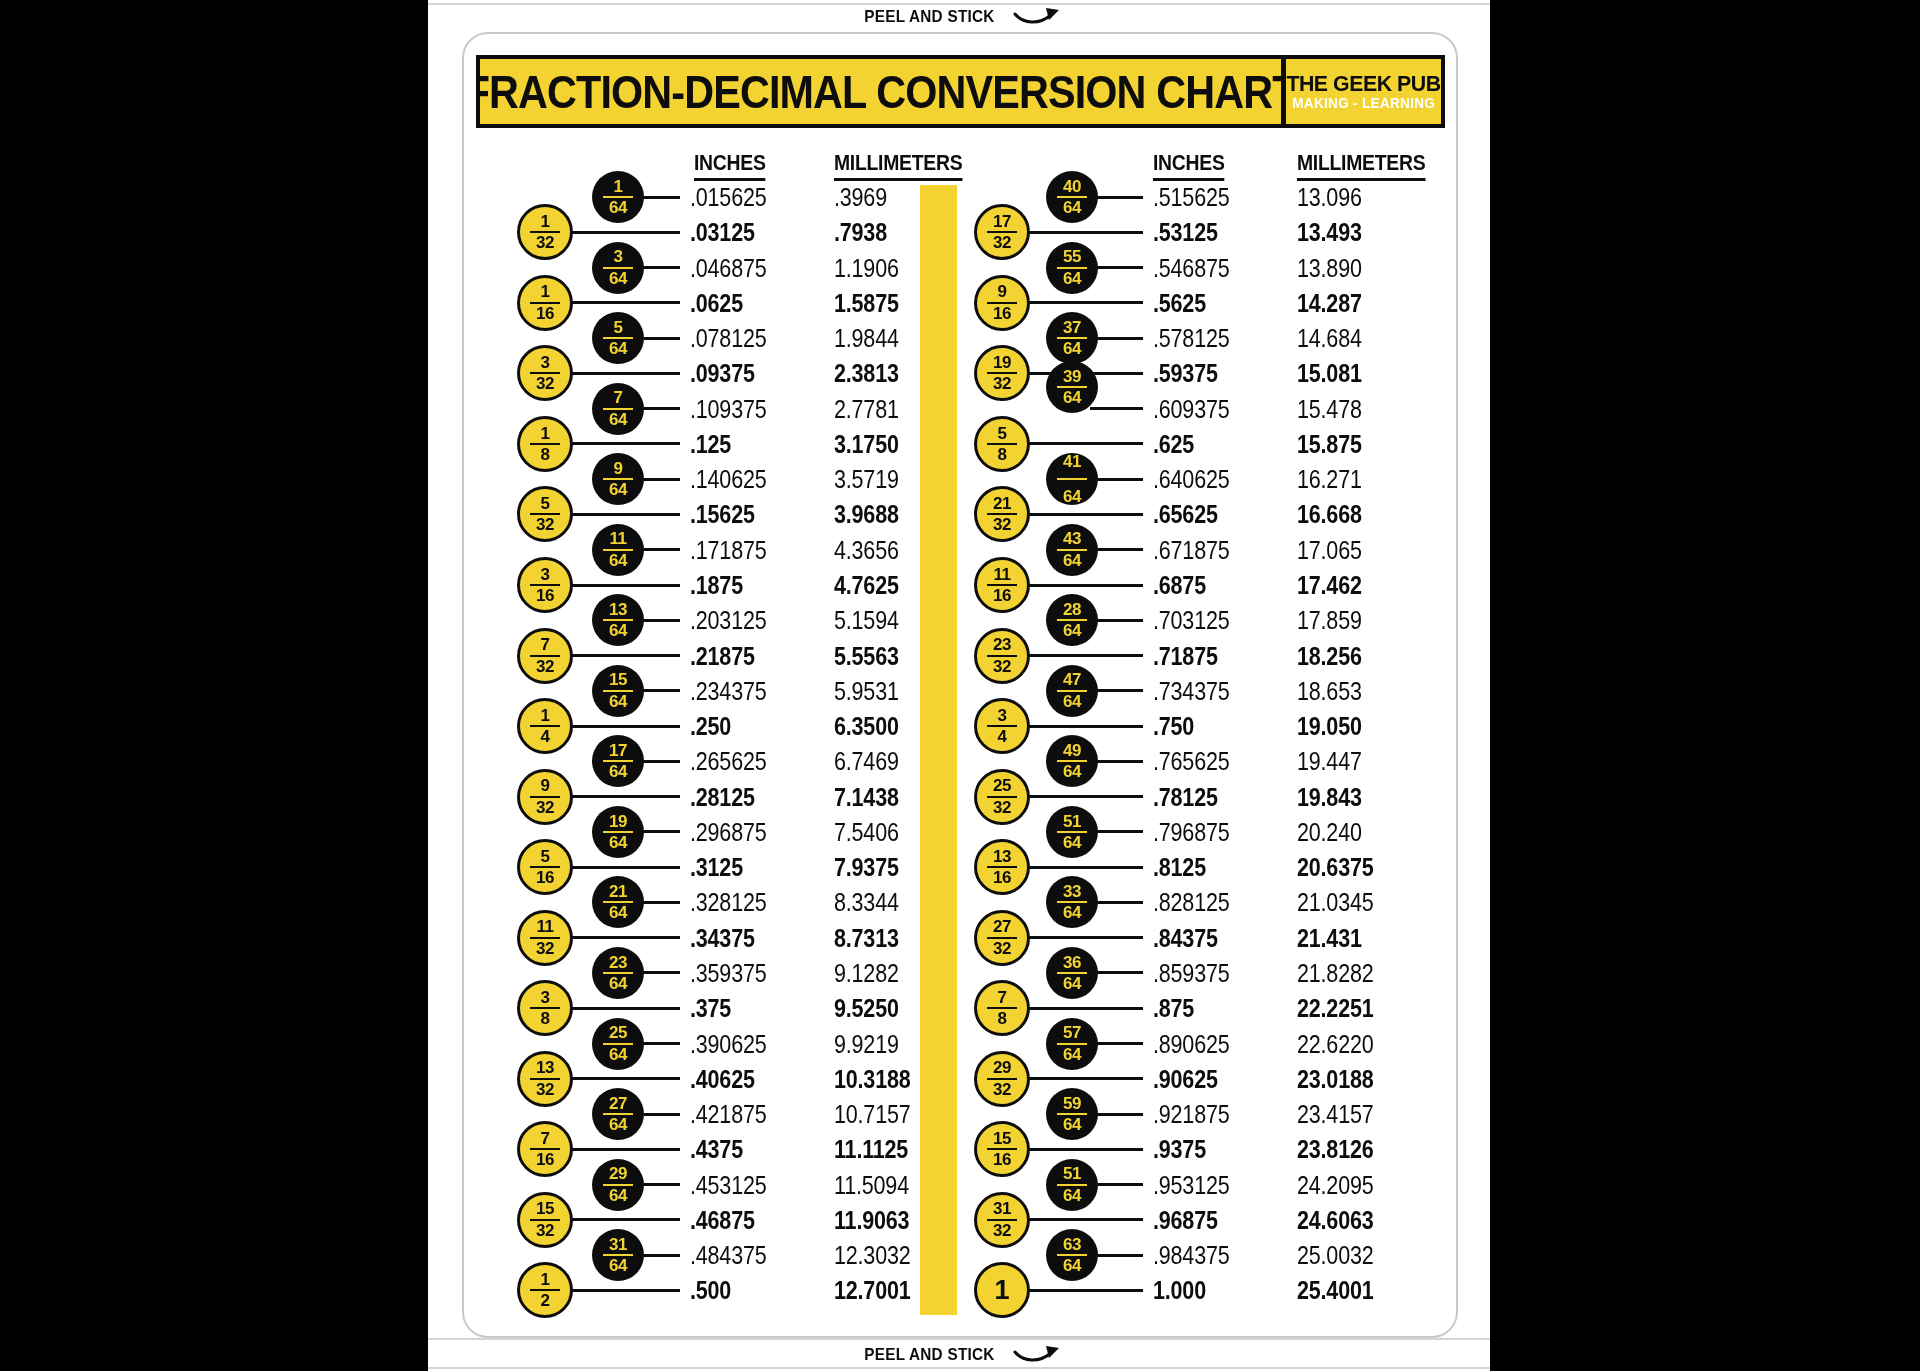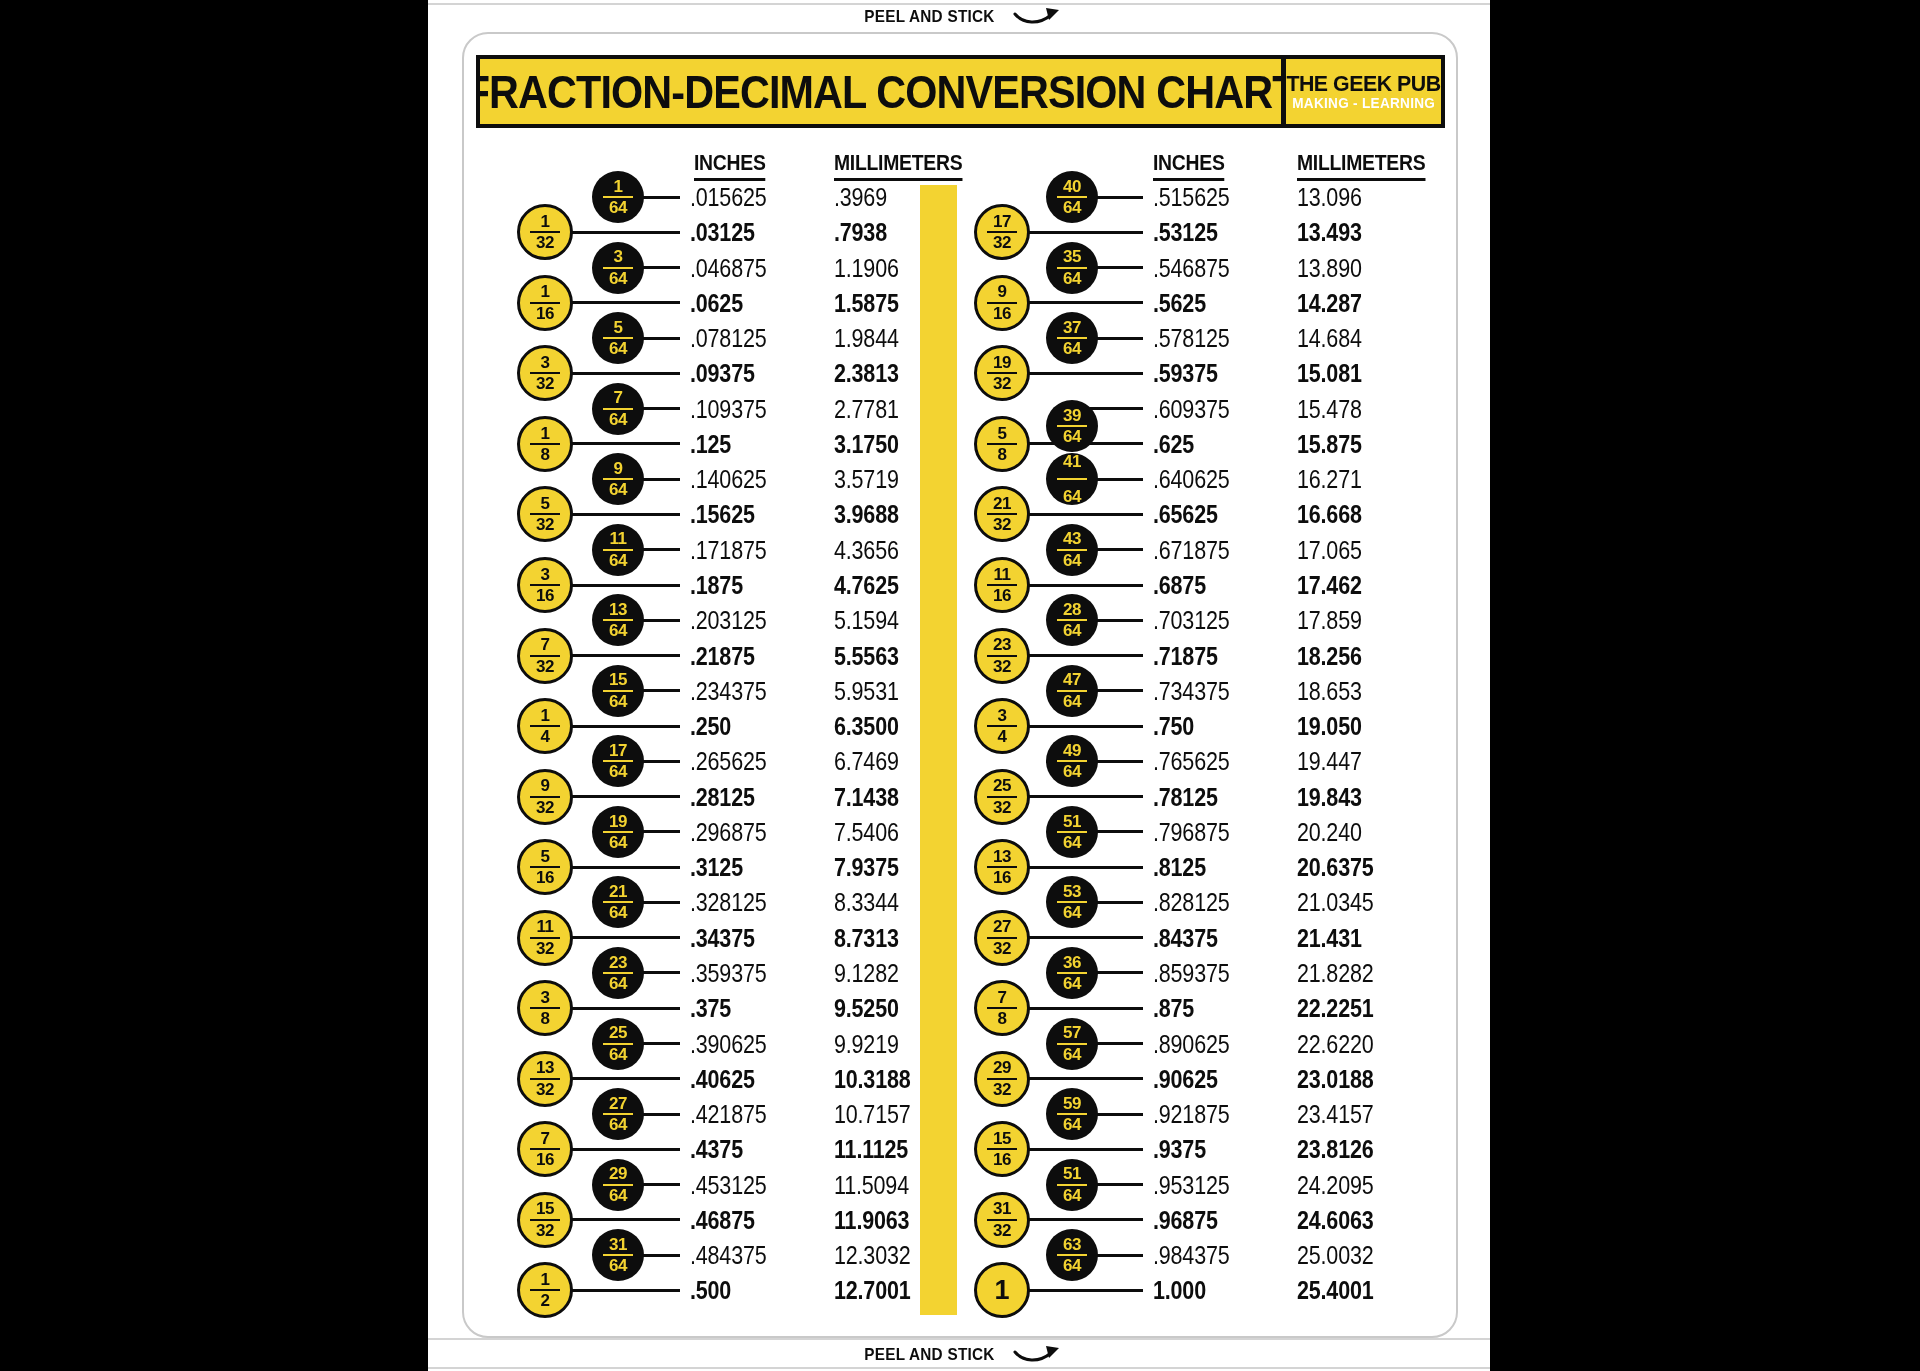--- a/index.html
+++ b/index.html
@@ -404,21 +404,21 @@
             <div class="frac-num">17</div>
             <div class="frac-bar"></div>
             <div class="frac-den">32</div>
           </div>
           <div class="val bold" style="left: 725px; top: 218.3px;">.53125</div>
           <div class="val bold" style="left: 869px; top: 218.3px;">13.493</div>
         </div>
         <div class="row">
           <div class="connector" style="left: 662px; top: 266px; width: 53px;"></div>
           <div class="circle black" style="left: 618px; top: 241.5px; width: 52px; height: 52px;">
-            <div class="frac-num">35</div>
+            <div class="frac-num">55</div>
             <div class="frac-bar"></div>
             <div class="frac-den">64</div>
           </div>
           <div class="val" style="left: 725px; top: 253.5px;">.546875</div>
           <div class="val" style="left: 869px; top: 253.5px;">13.890</div>
         </div>
         <div class="row">
           <div class="connector" style="left: 594px; top: 301.3px; width: 121px;"></div>
           <div class="circle yellow" style="left: 546px; top: 274.8px; width: 56px; height: 56px;">
             <div class="frac-num">9</div>
@@ -443,21 +443,21 @@
           <div class="circle yellow" style="left: 546px; top: 345.4px; width: 56px; height: 56px;">
             <div class="frac-num">19</div>
             <div class="frac-bar"></div>
             <div class="frac-den">32</div>
           </div>
           <div class="val bold" style="left: 725px; top: 359.4px;">.59375</div>
           <div class="val bold" style="left: 869px; top: 359.4px;">15.081</div>
         </div>
         <div class="row">
           <div class="connector" style="left: 662px; top: 407.1px; width: 53px;"></div>
-          <div class="circle black" style="left: 618px; top: 400px; width: 52px; height: 52px;">
+          <div class="circle black" style="left: 618px; top: 361px; width: 52px; height: 52px;">
             <div class="frac-num">39</div>
             <div class="frac-bar"></div>
             <div class="frac-den">64</div>
           </div>
           <div class="val" style="left: 725px; top: 394.6px;">.609375</div>
           <div class="val" style="left: 869px; top: 394.6px;">15.478</div>
         </div>
         <div class="row">
           <div class="connector" style="left: 594px; top: 442.4px; width: 121px;"></div>
           <div class="circle yellow" style="left: 546px; top: 415.9px; width: 56px; height: 56px;">
@@ -584,21 +584,21 @@
             <div class="frac-num">13</div>
             <div class="frac-bar"></div>
             <div class="frac-den">16</div>
           </div>
           <div class="val bold" style="left: 725px; top: 853.1px;">.8125</div>
           <div class="val bold" style="left: 869px; top: 853.1px;">20.6375</div>
         </div>
         <div class="row">
           <div class="connector" style="left: 662px; top: 900.9px; width: 53px;"></div>
           <div class="circle black" style="left: 618px; top: 876.4px; width: 52px; height: 52px;">
-            <div class="frac-num">53</div>
+            <div class="frac-num">33</div>
             <div class="frac-bar"></div>
             <div class="frac-den">64</div>
           </div>
           <div class="val" style="left: 725px; top: 888.4px;">.828125</div>
           <div class="val" style="left: 869px; top: 888.4px;">21.0345</div>
         </div>
         <div class="row">
           <div class="connector" style="left: 594px; top: 936.2px; width: 121px;"></div>
           <div class="circle yellow" style="left: 546px; top: 909.7px; width: 56px; height: 56px;">
             <div class="frac-num">27</div>

